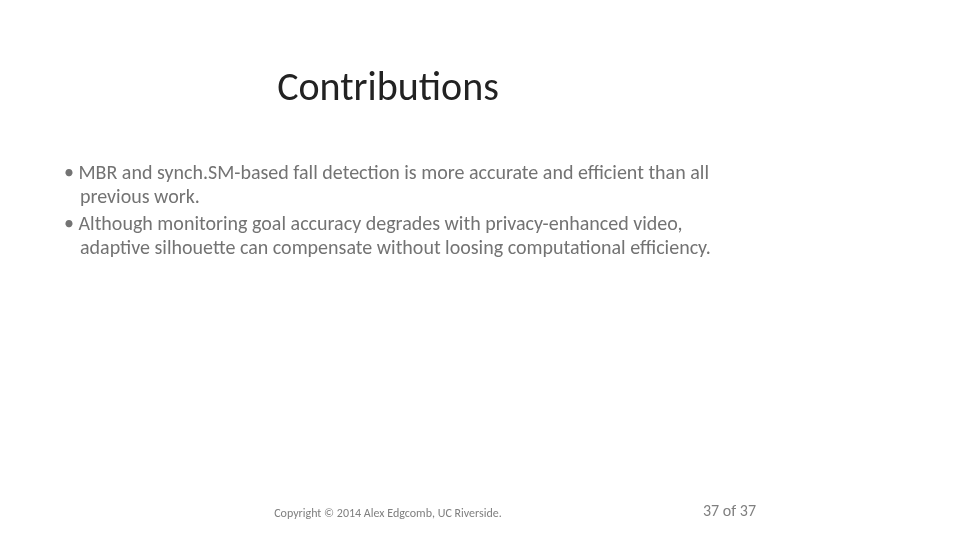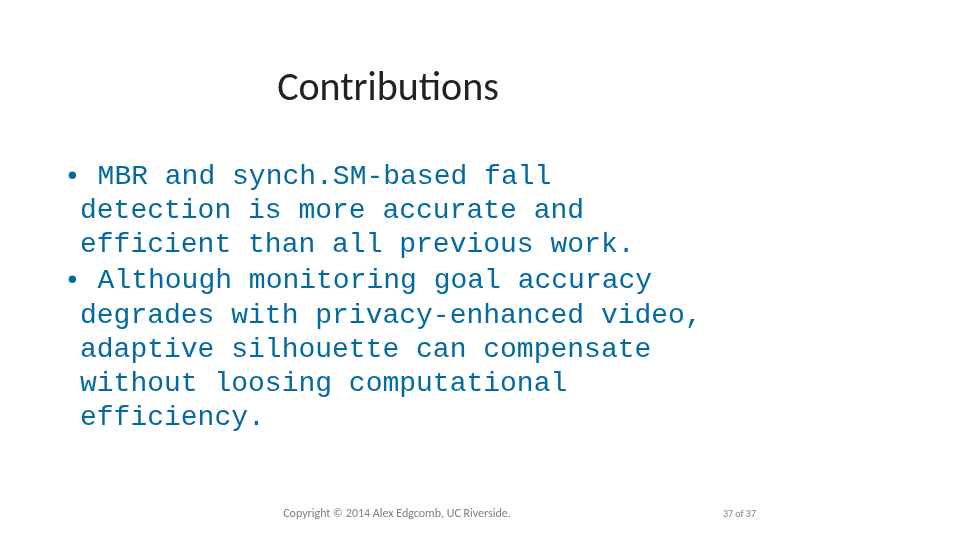--- a/index.html
+++ b/index.html
@@ -1,24 +1,24 @@
 <!DOCTYPE html>
 <html><head>
 <meta charset="utf-8">
 <style>
   * { box-sizing: border-box; margin: 0; padding: 0; }
   html, body { width: 960px; height: 540px; background: #fff; font-family: Calibri, "Segoe UI", Arial, sans-serif; color: #000; }
   .slide { position: relative; width: 776px; height: 540px; }
   .title { position: absolute; top: 62px; left: 0; width: 100%; text-align: center; font-size: 40px; font-weight: 400; color: #222; letter-spacing: 0px; }
   .body { position: absolute; top: 160px; left: 62px; right: 62px; }
   .bullets { list-style: none; }
-  .bullets li { font-size: 28px; line-height: 1.22; margin-bottom: 2px; text-indent: -16px; padding-left: 18px; color: #0369a1; font-family: Liberation Mono, monospace; }
+  .bullets li { font-size: 20px; line-height: 1.22; margin-bottom: 2px; text-indent: -16px; padding-left: 18px; color: #737373; }
   .bullets li::before { content: "• "; }
-  .footer-center { position: absolute; bottom: 20px; left: 9px; width: 100%; text-align: center; font-size: 12px; color: #808080; }
-  .footer-right { position: absolute; bottom: 20px; right: 20px; font-size: 10px; color: #808080; }
+  .footer-center { position: absolute; bottom: 20px; left: 0; width: 100%; text-align: center; font-size: 12px; color: #808080; }
+  .footer-right { position: absolute; bottom: 20px; right: 20px; font-size: 16px; color: #808080; }
 </style>
 </head>
 <body>
 
 <div class="slide">
   <h1 class="title">Contributions</h1>
 
   <div class="body">
     <ul class="bullets">
       <li>MBR and synch.SM-based fall detection is more accurate and efficient than all previous work.</li>

